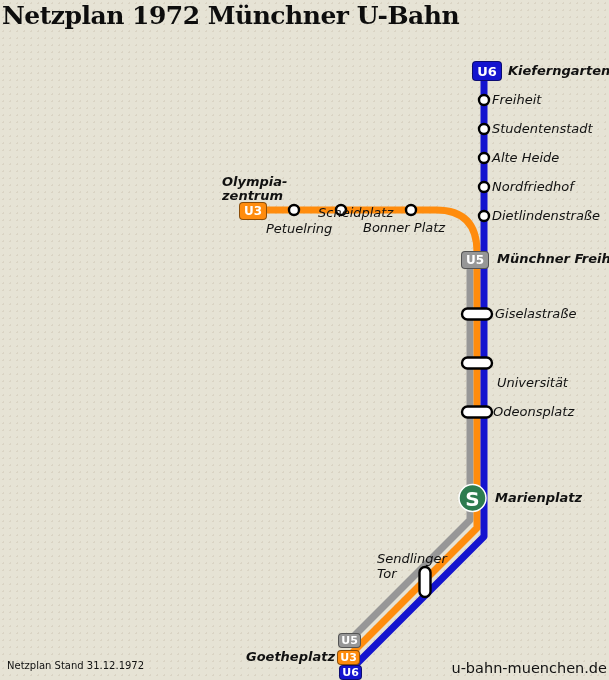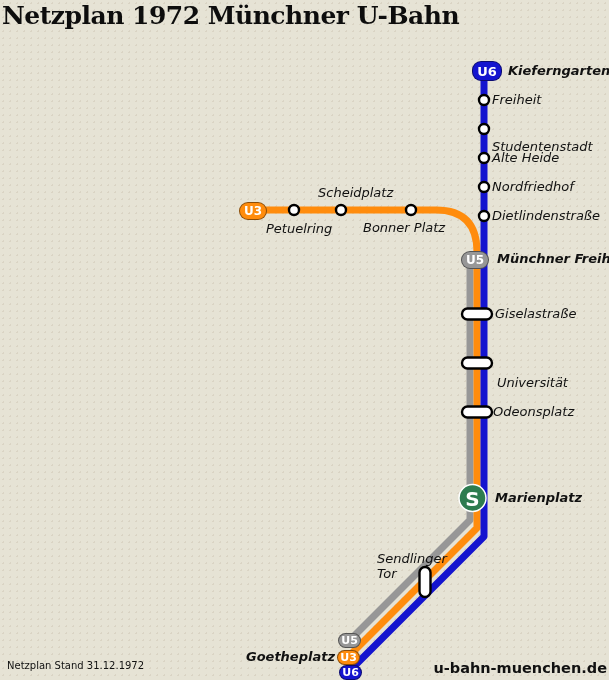--- a/index.html
+++ b/index.html
@@ -16,31 +16,31 @@
   }
   svg{position:absolute;left:0;top:0;}
   .rail{fill:none;stroke-width:7;stroke-linejoin:round;stroke-linecap:butt;}
   .marker{fill:#ffffff;stroke:#000000;stroke-width:2.4;}
   .sbahn-s{font-family:"DejaVu Sans",sans-serif;font-weight:bold;font-size:20px;fill:#ffffff;text-anchor:middle;}
   .lbl{
     position:absolute;font-size:13px;color:#111111;white-space:nowrap;line-height:14.5px;font-style:italic;
   }
   .b{font-weight:bold;}
   .badge{
-    position:absolute;box-sizing:border-box;border-radius:9px;
+    position:absolute;box-sizing:border-box;border-radius:4px;
     border:1px solid rgba(0,0,0,0.45);
     color:#ffffff;font-weight:bold;
     display:flex;align-items:center;justify-content:center;
     white-space:nowrap;
   }
   .badge-lg{width:30px;height:20px;font-size:13px;}
   .badge-md{width:28px;height:18px;font-size:12px;}
   .badge-sm{width:23px;height:15px;font-size:11px;}
   .footer-left{position:absolute;left:7px;top:660px;font-size:10px;color:#111;}
-  .footer-right{position:absolute;right:2px;top:660px;font-size:14.5px;font-weight:bold;color:#111;}
+  .footer-right{position:absolute;right:2px;top:660px;font-size:14.5px;font-weight:normal;color:#111;}
 </style>
 </head>
 <body>
 
 <div class="map" style="background-color: rgb(230, 227, 213);">
 
   <h1 class="title">Netzplan 1972 Münchner U-Bahn</h1>
 
   <svg width="609" height="680" viewBox="0 0 609 680">
 
@@ -73,36 +73,40 @@
 
   <div class="badge badge-lg" style="left: 472px; top: 61px; background-color: rgb(20, 20, 207);">U6</div>
   <div class="badge badge-md" style="left: 461px; top: 251px; background-color: rgb(151, 151, 151);">U5</div>
   <div class="badge badge-md" style="left: 239px; top: 202px; background-color: rgb(255, 140, 13);">U3</div>
   <div class="badge badge-sm" style="left: 338px; top: 633px; background-color: rgb(151, 151, 151);">U5</div>
   <div class="badge badge-sm" style="left: 337px; top: 650px; background-color: rgb(255, 140, 13);">U3</div>
   <div class="badge badge-sm" style="left: 339px; top: 664.5px; background-color: rgb(20, 20, 207);">U6</div>
 
   <div class="lbl b" style="left:508px;top:64px;">Kieferngarten</div>
   <div class="lbl" style="left:492px;top:93px;">Freiheit</div>
-  <div class="lbl" style="left:492px;top:140px;">Studentenstadt</div>
+  <div class="lbl" style="left:492px;top:122px;">Studentenstadt</div>
   <div class="lbl" style="left:492px;top:151px;">Alte Heide</div>
   <div class="lbl" style="left:492px;top:180px;">Nordfriedhof</div>
   <div class="lbl" style="left:492px;top:209px;">Dietlindenstraße</div>
   <div class="lbl b" style="left:497px;top:252px;">Münchner Freiheit</div>
 
   <div class="lbl" style="left:495px;top:307px;">Giselastraße</div>
   <div class="lbl" style="left:497px;top:356px;margin-top:20px;">Universität</div>
   <div class="lbl" style="left:493px;top:405px;">Odeonsplatz</div>
   <div class="lbl b" style="left:495px;top:491px;">Marienplatz</div>
   <div class="lbl" style="left:377px;top:552px;">
     <span>Sendlinger</span><br>
     <span>Tor</span>
   </div>
   <div class="lbl b" style="right:274px;top:650px;">Goetheplatz</div>
 
+  <div class="lbl b" style="left:222px;top:175px;line-height:13.5px;">
+    <span>Olympia-</span><br>
+    <span>zentrum</span>
+  </div>
   <div class="lbl" style="left:266px;top:222px;">Petuelring</div>
-  <div class="lbl" style="left:318px;top:186px;text-align:center;">Scheidplatz</div>
+  <div class="lbl" style="left:318px;top:206px;text-align:center;">Scheidplatz</div>
   <div class="lbl" style="left:363px;top:221px;">Bonner Platz</div>
 
   <div class="footer-left">Netzplan Stand 31.12.1972</div>
   <div class="footer-right">u-bahn-muenchen.de</div>
 
 </div>
 
 </body></html>

